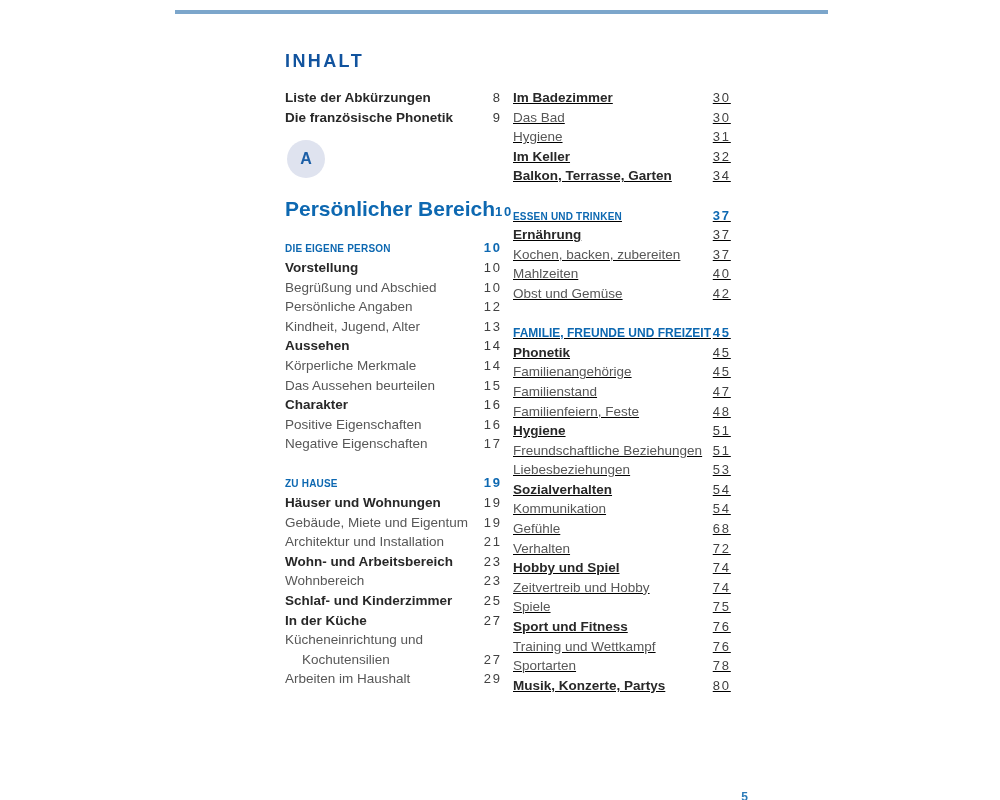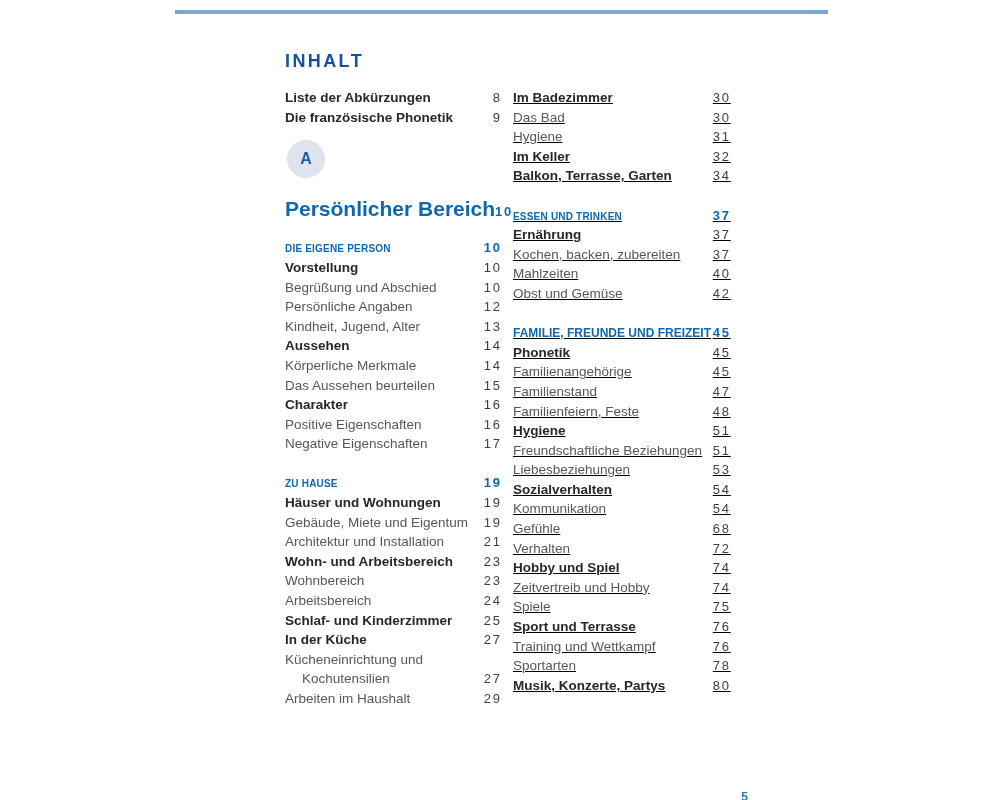--- a/index.html
+++ b/index.html
@@ -196,24 +196,20 @@
         <span class="pg">21</span>
       </div>
       <div class="row bold">
         <span class="lbl">Wohn- und Arbeitsbereich</span>
         <span class="pg">23</span>
       </div>
       <div class="row regular">
         <span class="lbl">Wohnbereich</span>
         <span class="pg">23</span>
       </div>
-      <div class="row regular">
-        <span class="lbl">Arbeitsbereich</span>
-        <span class="pg">24</span>
-      </div>
       <div class="row bold">
         <span class="lbl">Schlaf- und Kinderzimmer</span>
         <span class="pg">25</span>
       </div>
       <div class="row bold">
         <span class="lbl">In der Küche</span>
         <span class="pg">27</span>
       </div>
       <div class="row regular">
         <span class="lbl">Kücheneinrichtung und</span>
@@ -325,21 +321,21 @@
       </div>
       <div class="row regular">
         <span class="lbl">Zeitvertreib und Hobby</span>
         <span class="pg">74</span>
       </div>
       <div class="row regular">
         <span class="lbl">Spiele</span>
         <span class="pg">75</span>
       </div>
       <div class="row bold">
-        <span class="lbl">Sport und Terrasse</span>
+        <span class="lbl">Sport und Fitness</span>
         <span class="pg">76</span>
       </div>
       <div class="row regular">
         <span class="lbl">Training und Wettkampf</span>
         <span class="pg">76</span>
       </div>
       <div class="row regular">
         <span class="lbl">Sportarten</span>
         <span class="pg">78</span>
       </div>

